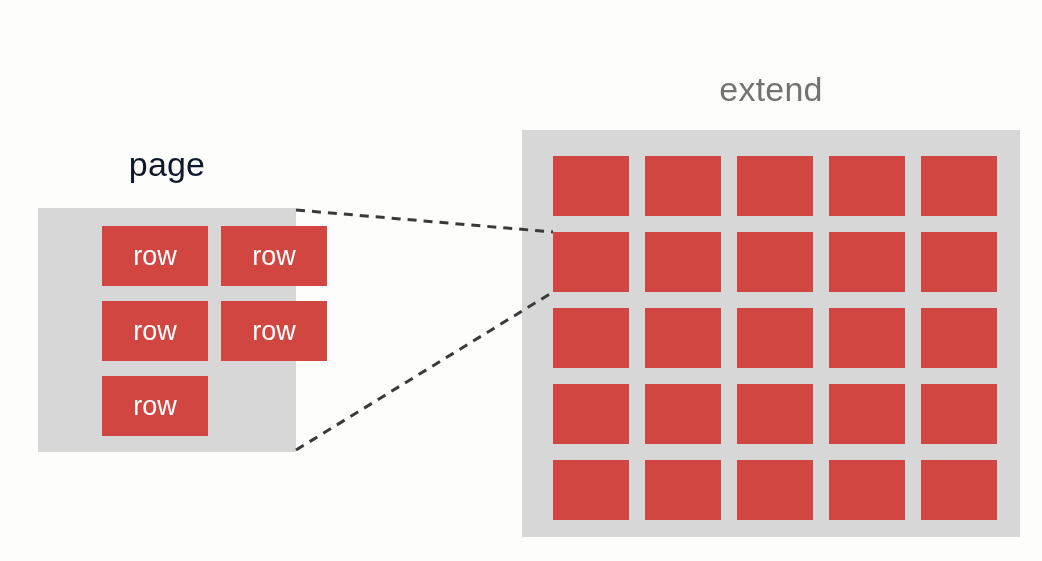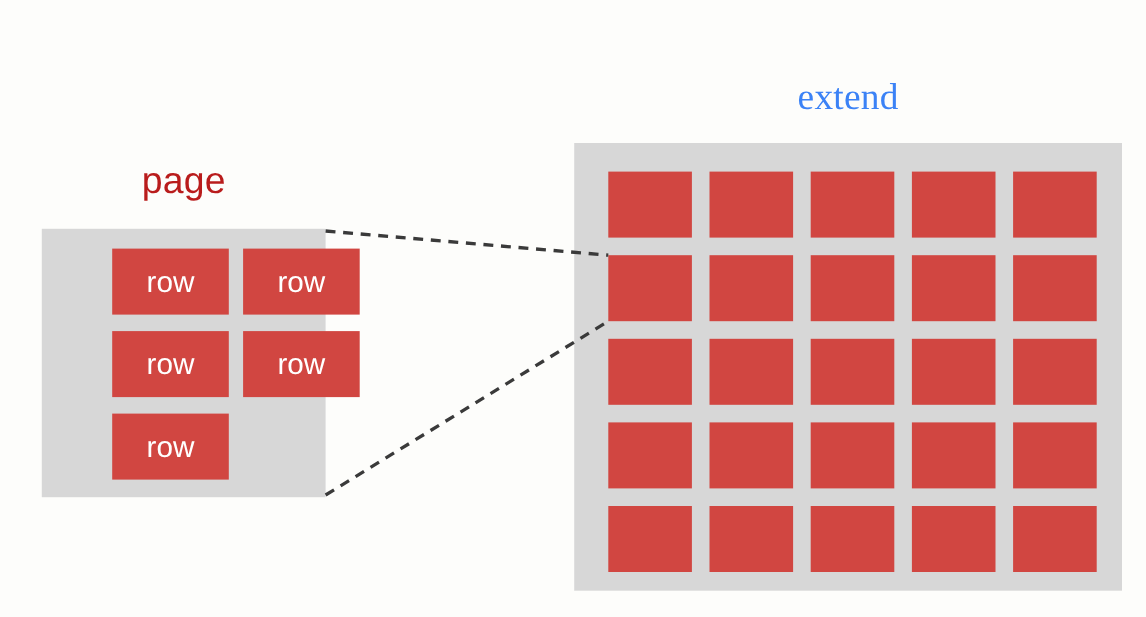--- a/index.html
+++ b/index.html
@@ -98,31 +98,31 @@
     width: 1042px;
     height: 561px;
     pointer-events: none;
   }
 </style>
 </head>
 <body style="background: rgb(253, 253, 251);">
 
 <div id="canvas">
 
-  <div class="diagram-label" id="page-label" style="left: 38px; width: 258px; color: #b91c1c;">page</div>
+  <div class="diagram-label" id="page-label" style="left: 38px; width: 258px; color: #0f172a;">page</div>
 
   <div class="container-box" id="page-box" style="left: 38px; top: 208px; width: 258px; height: 244px; background: rgb(215, 215, 215);"></div>
 
   <div class="row-cell" style="left: 54px; top: 226px; width: 106px; height: 60px; background: rgb(209, 70, 65);">row</div>
   <div class="row-cell" style="left: 173px; top: 226px; width: 106px; height: 60px; background: rgb(209, 70, 65);">row</div>
   <div class="row-cell" style="left: 54px; top: 301px; width: 106px; height: 60px; background: rgb(209, 70, 65);">row</div>
   <div class="row-cell" style="left: 173px; top: 301px; width: 106px; height: 60px; background: rgb(209, 70, 65);">row</div>
   <div class="row-cell" style="left: 54px; top: 376px; width: 106px; height: 60px; background: rgb(209, 70, 65);">row</div>
 
-  <div class="diagram-label" id="extend-label" style="left: 522px; width: 498px; color: #3b82f6; font-family: Liberation Serif, serif;">extend</div>
+  <div class="diagram-label" id="extend-label" style="left: 522px; width: 498px; color: #737373;">extend</div>
 
   <div class="container-box" id="extend-box" style="left: 522px; top: 130px; width: 498px; height: 407px; background: rgb(215, 215, 215);"></div>
 
   <div class="extend-tile" style="left: 553px; top: 156px; width: 76px; height: 60px; background: rgb(209, 70, 65);"></div>
   <div class="extend-tile" style="left: 645px; top: 156px; width: 76px; height: 60px; background: rgb(209, 70, 65);"></div>
   <div class="extend-tile" style="left: 737px; top: 156px; width: 76px; height: 60px; background: rgb(209, 70, 65);"></div>
   <div class="extend-tile" style="left: 829px; top: 156px; width: 76px; height: 60px; background: rgb(209, 70, 65);"></div>
   <div class="extend-tile" style="left: 921px; top: 156px; width: 76px; height: 60px; background: rgb(209, 70, 65);"></div>
 
   <div class="extend-tile" style="left: 553px; top: 232px; width: 76px; height: 60px; background: rgb(209, 70, 65);"></div>

